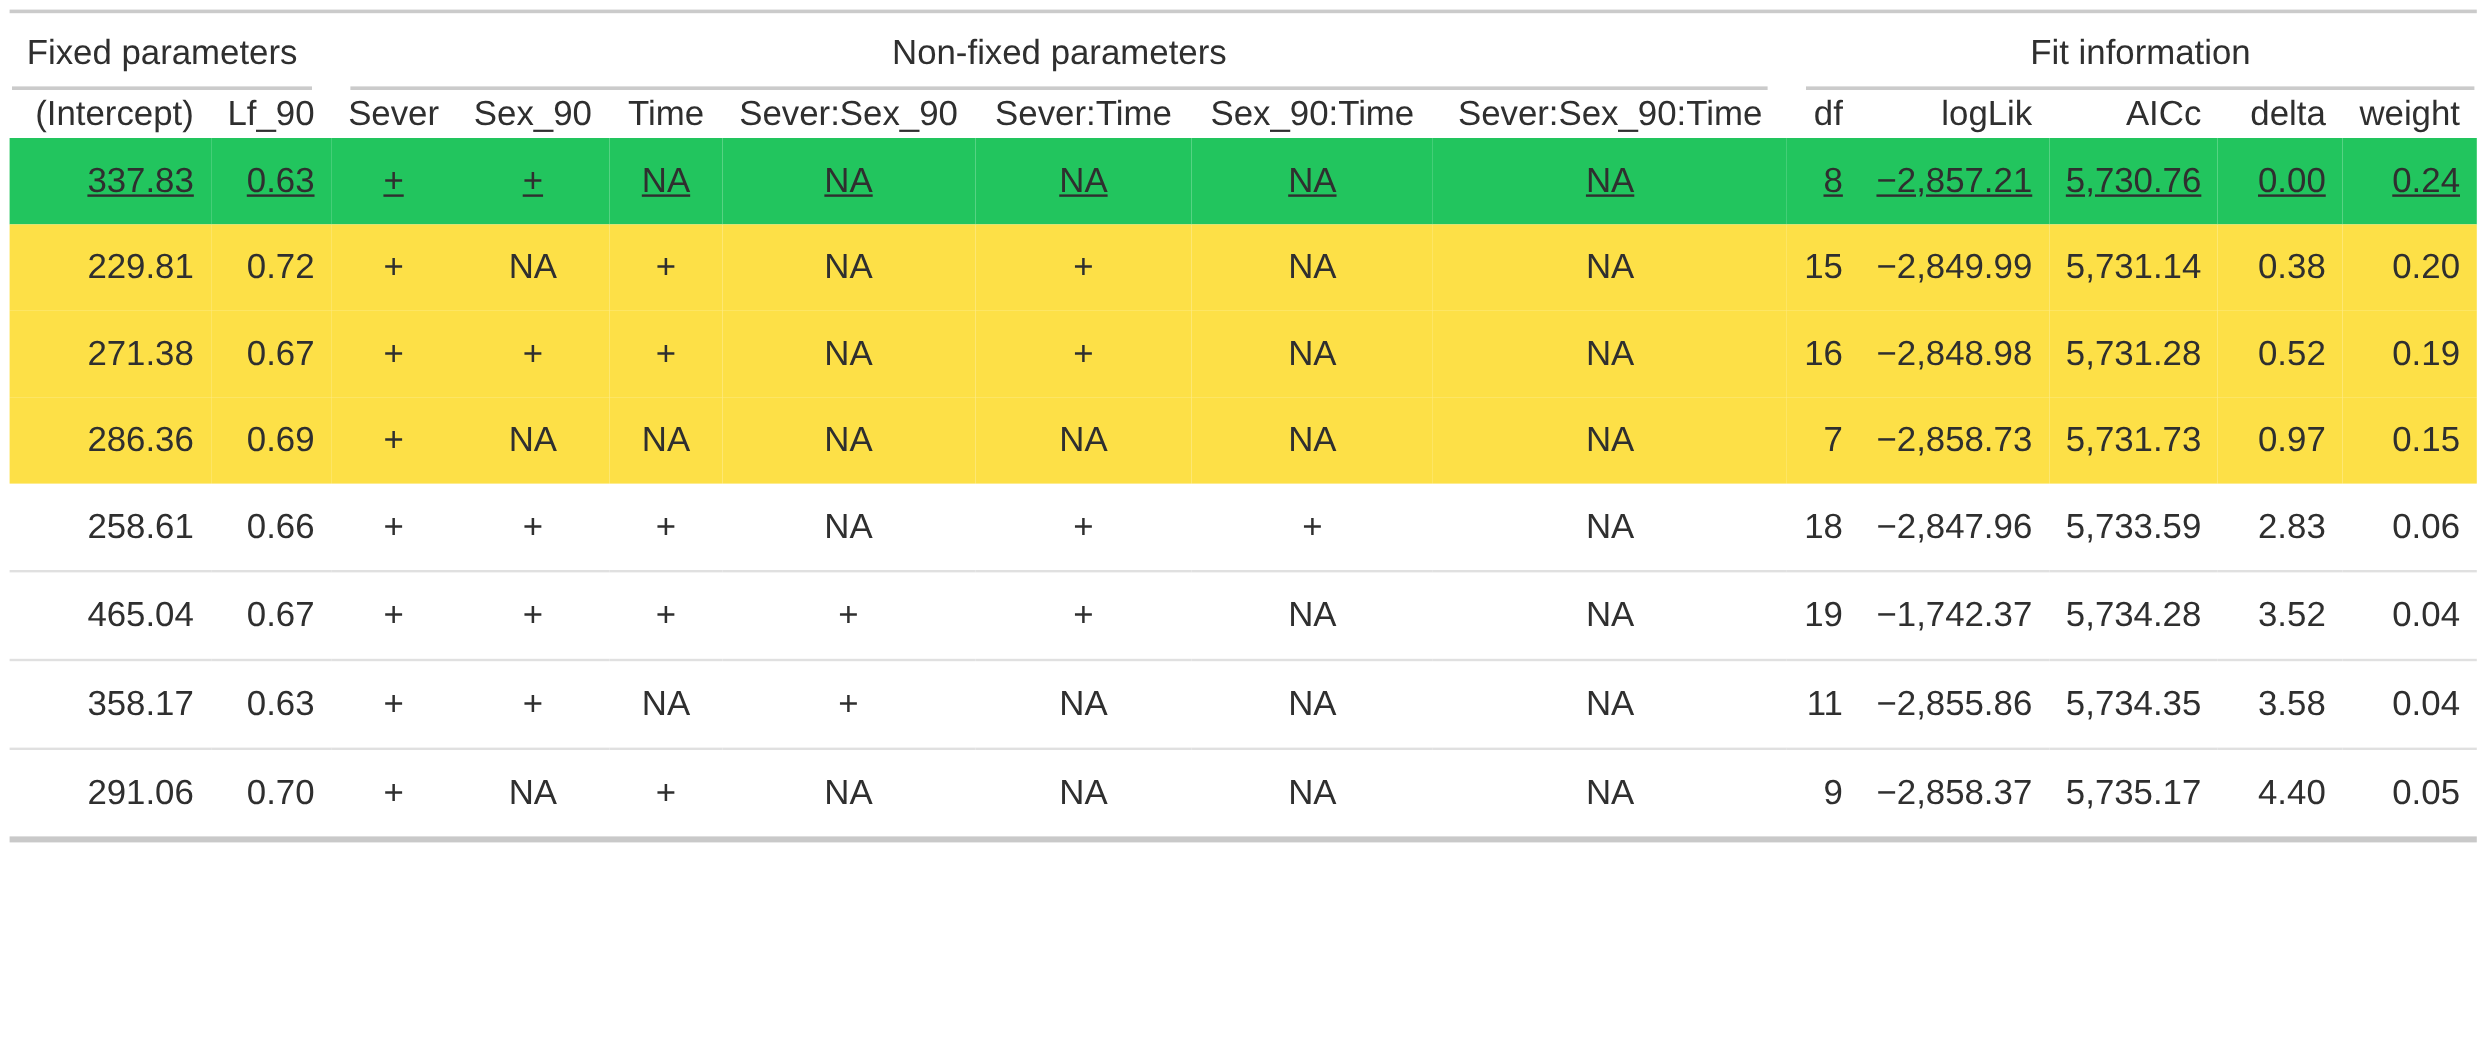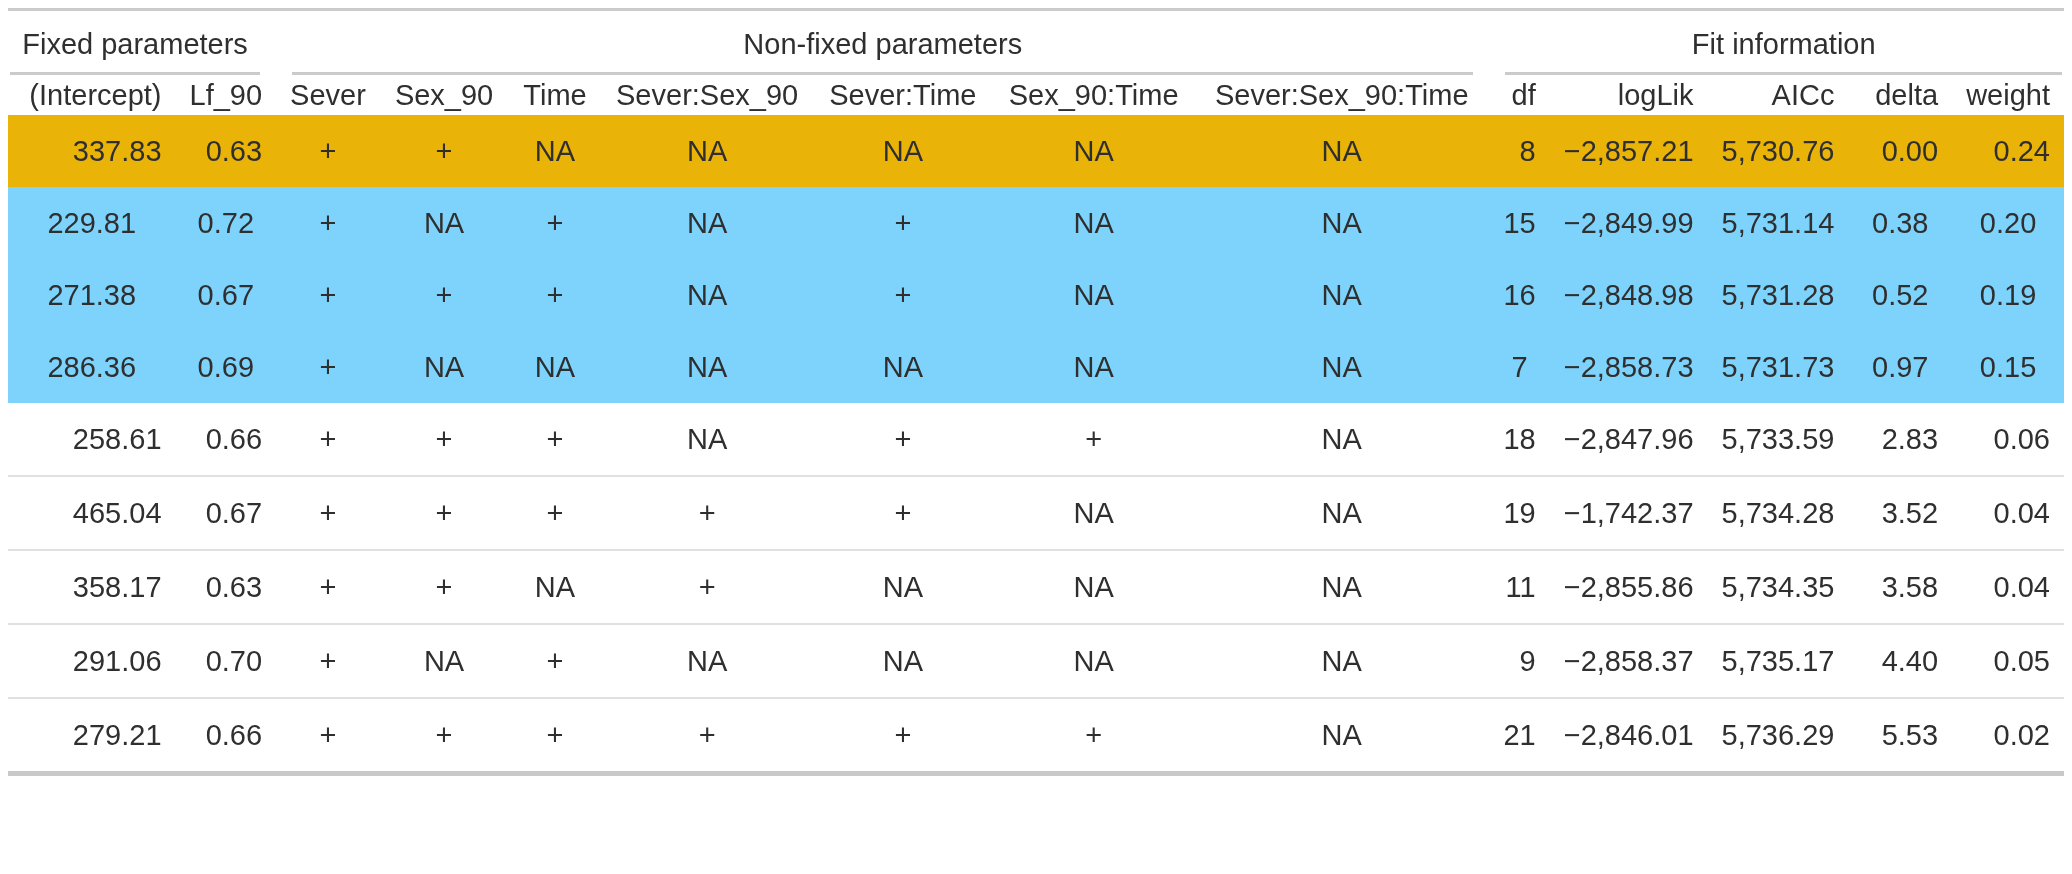--- a/index.html
+++ b/index.html
@@ -52,22 +52,22 @@
   }
   
   tbody td {
     height: 72px;
     padding: 0 14px;
     white-space: nowrap;
     vertical-align: middle;
   }
   .al-right  { text-align: right; }
   .al-center { text-align: center; }
-  tr.shade-dark  td { background: #eab308; }
-  tr.shade-light td { background: #7dd3fc; text-align: center; }
+  tr.shade-dark  td { background: #22c55e; text-decoration: underline; }
+  tr.shade-light td { background: #fde047; }
   tr.row-sep td { border-top: 2px solid #e0e0e0; }
 </style>
 </head>
 <body>
 
 <div class="page">
   <div class="tbl-wrap">
     <table class="model-table">
       <colgroup>
           <col style="width: 8.7%;">
@@ -236,32 +236,16 @@
             <td class="al-center">NA</td>
             <td class="al-center">NA</td>
             <td class="al-center">NA</td>
             <td class="al-center">NA</td>
             <td class="al-right">9</td>
             <td class="al-right">−2,858.37</td>
             <td class="al-right">5,735.17</td>
             <td class="al-right">4.40</td>
             <td class="al-right">0.05</td>
           </tr>
-          <tr class="shade-none row-sep">
-            <td class="al-right">279.21</td>
-            <td class="al-right">0.66</td>
-            <td class="al-center">+</td>
-            <td class="al-center">+</td>
-            <td class="al-center">+</td>
-            <td class="al-center">+</td>
-            <td class="al-center">+</td>
-            <td class="al-center">+</td>
-            <td class="al-center">NA</td>
-            <td class="al-right">21</td>
-            <td class="al-right">−2,846.01</td>
-            <td class="al-right">5,736.29</td>
-            <td class="al-right">5.53</td>
-            <td class="al-right">0.02</td>
-          </tr>
         </tbody>
     </table>
   </div>
 </div>
 
 </body></html>

